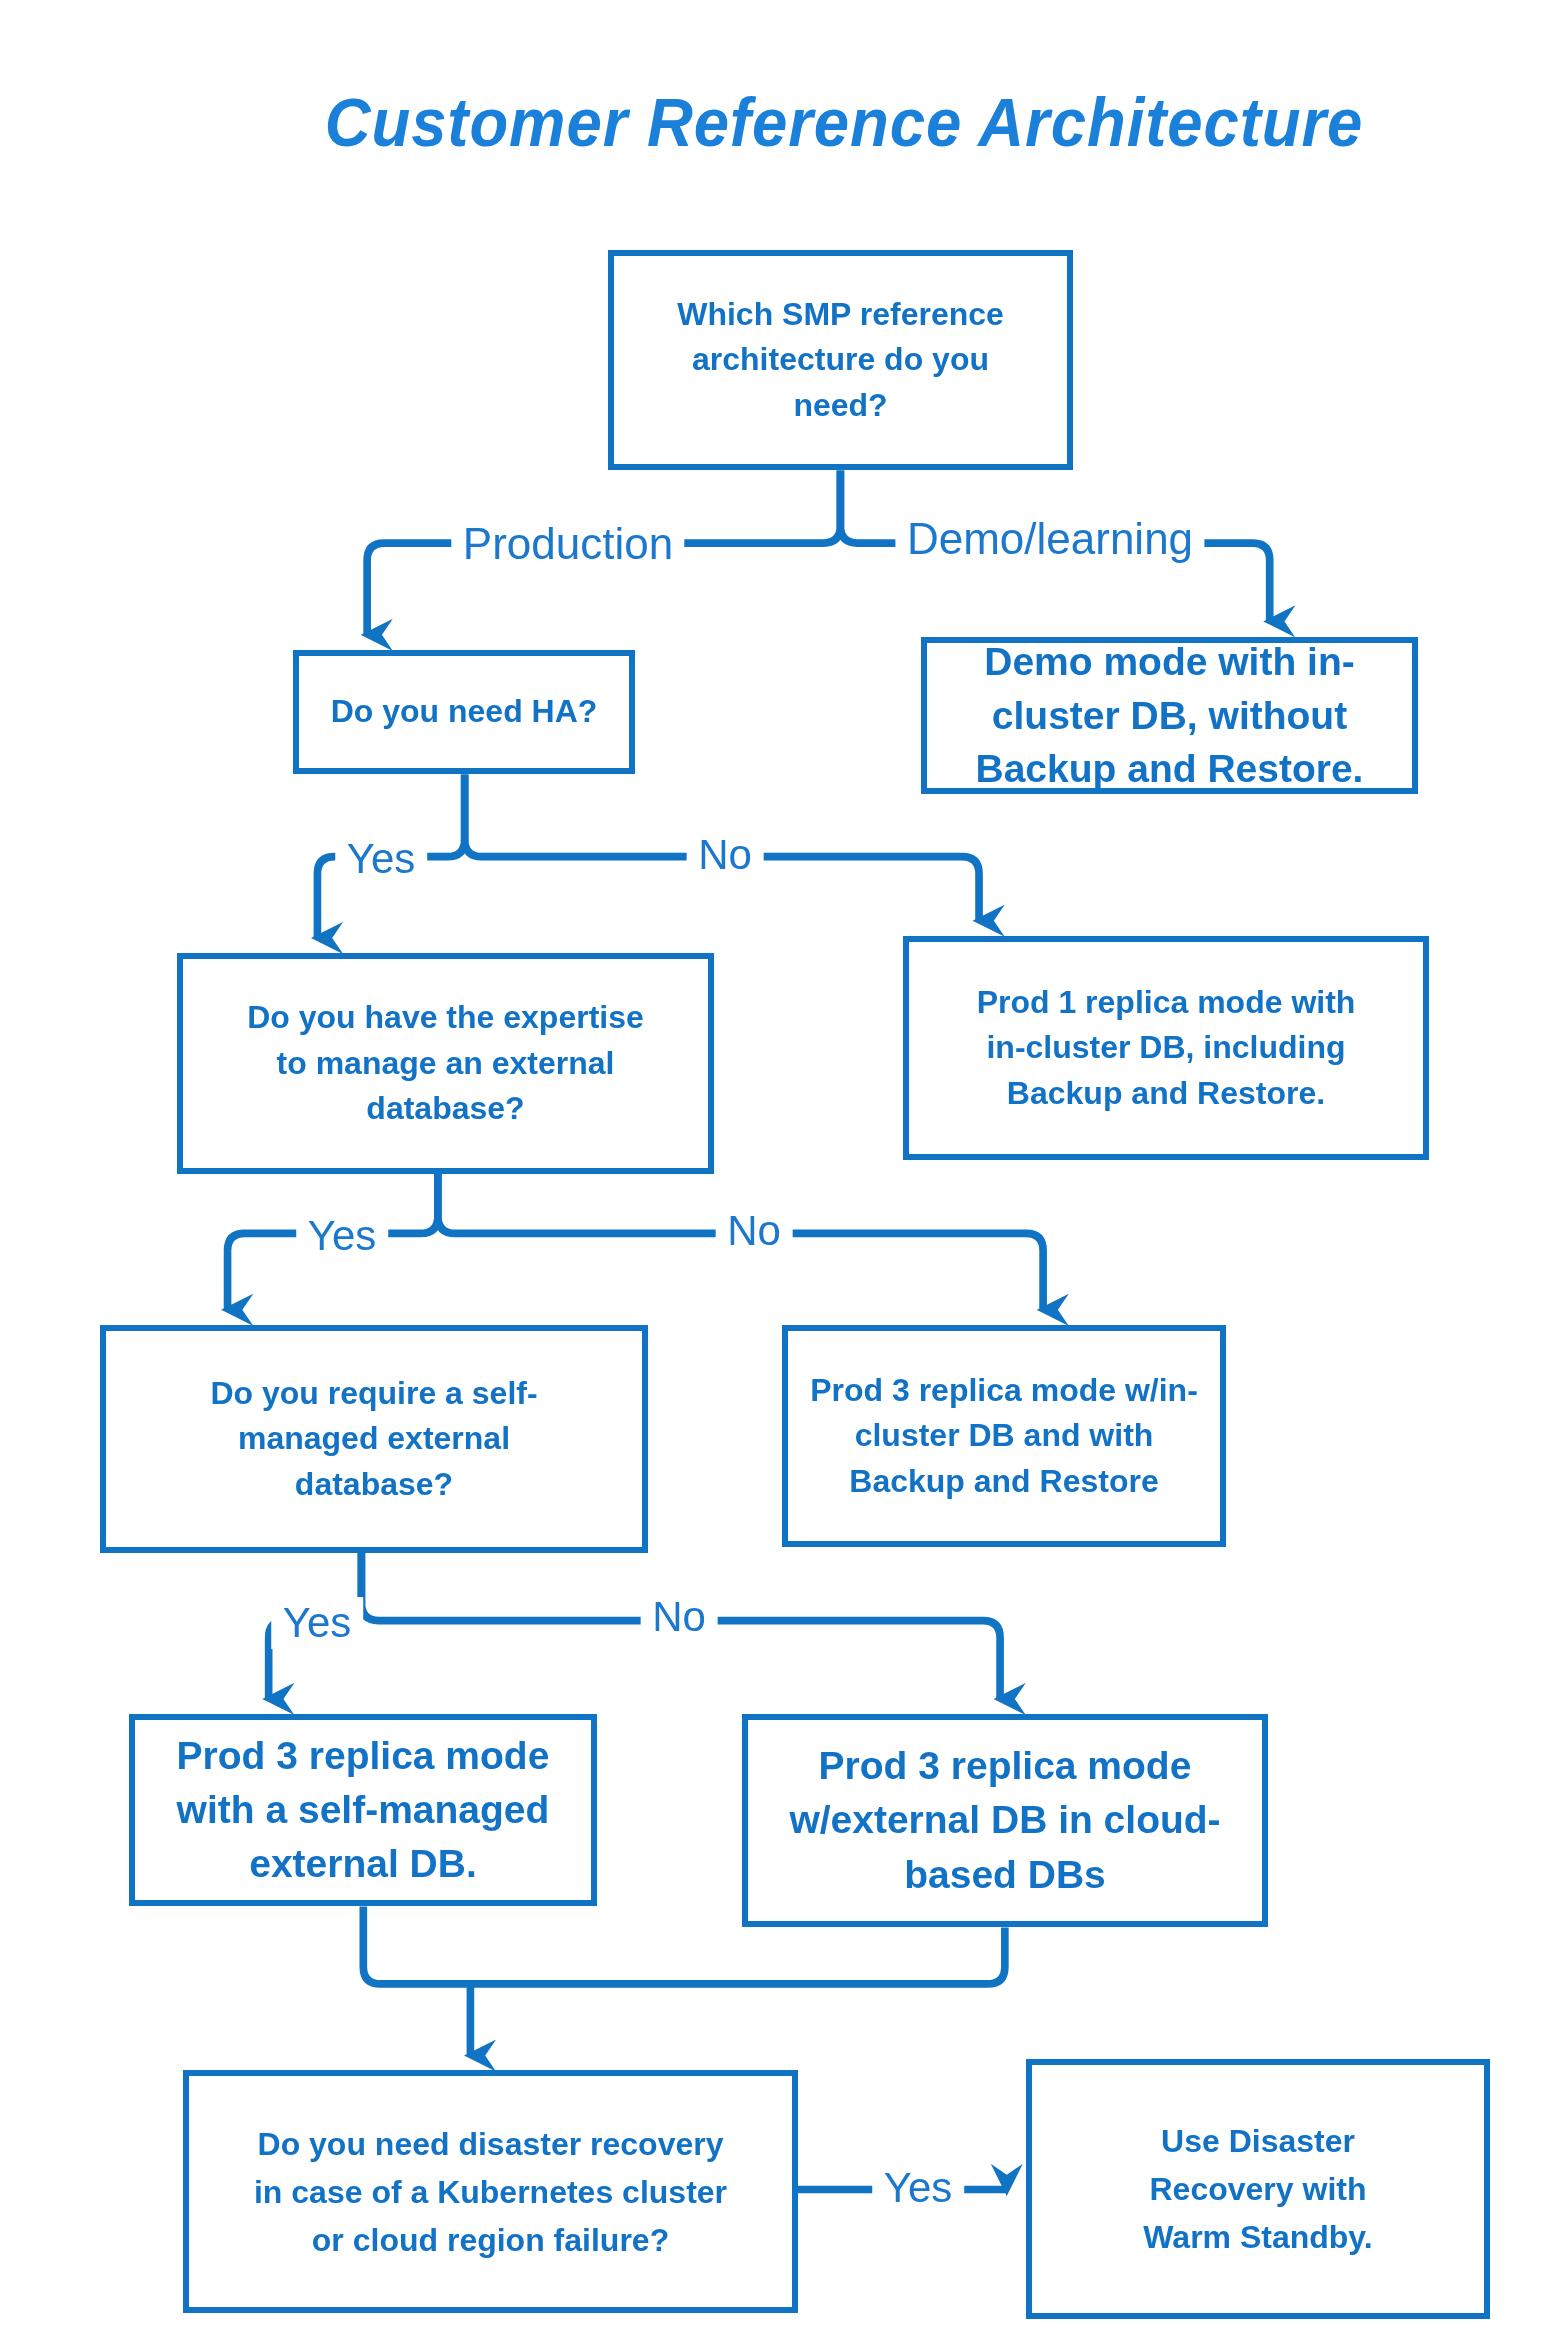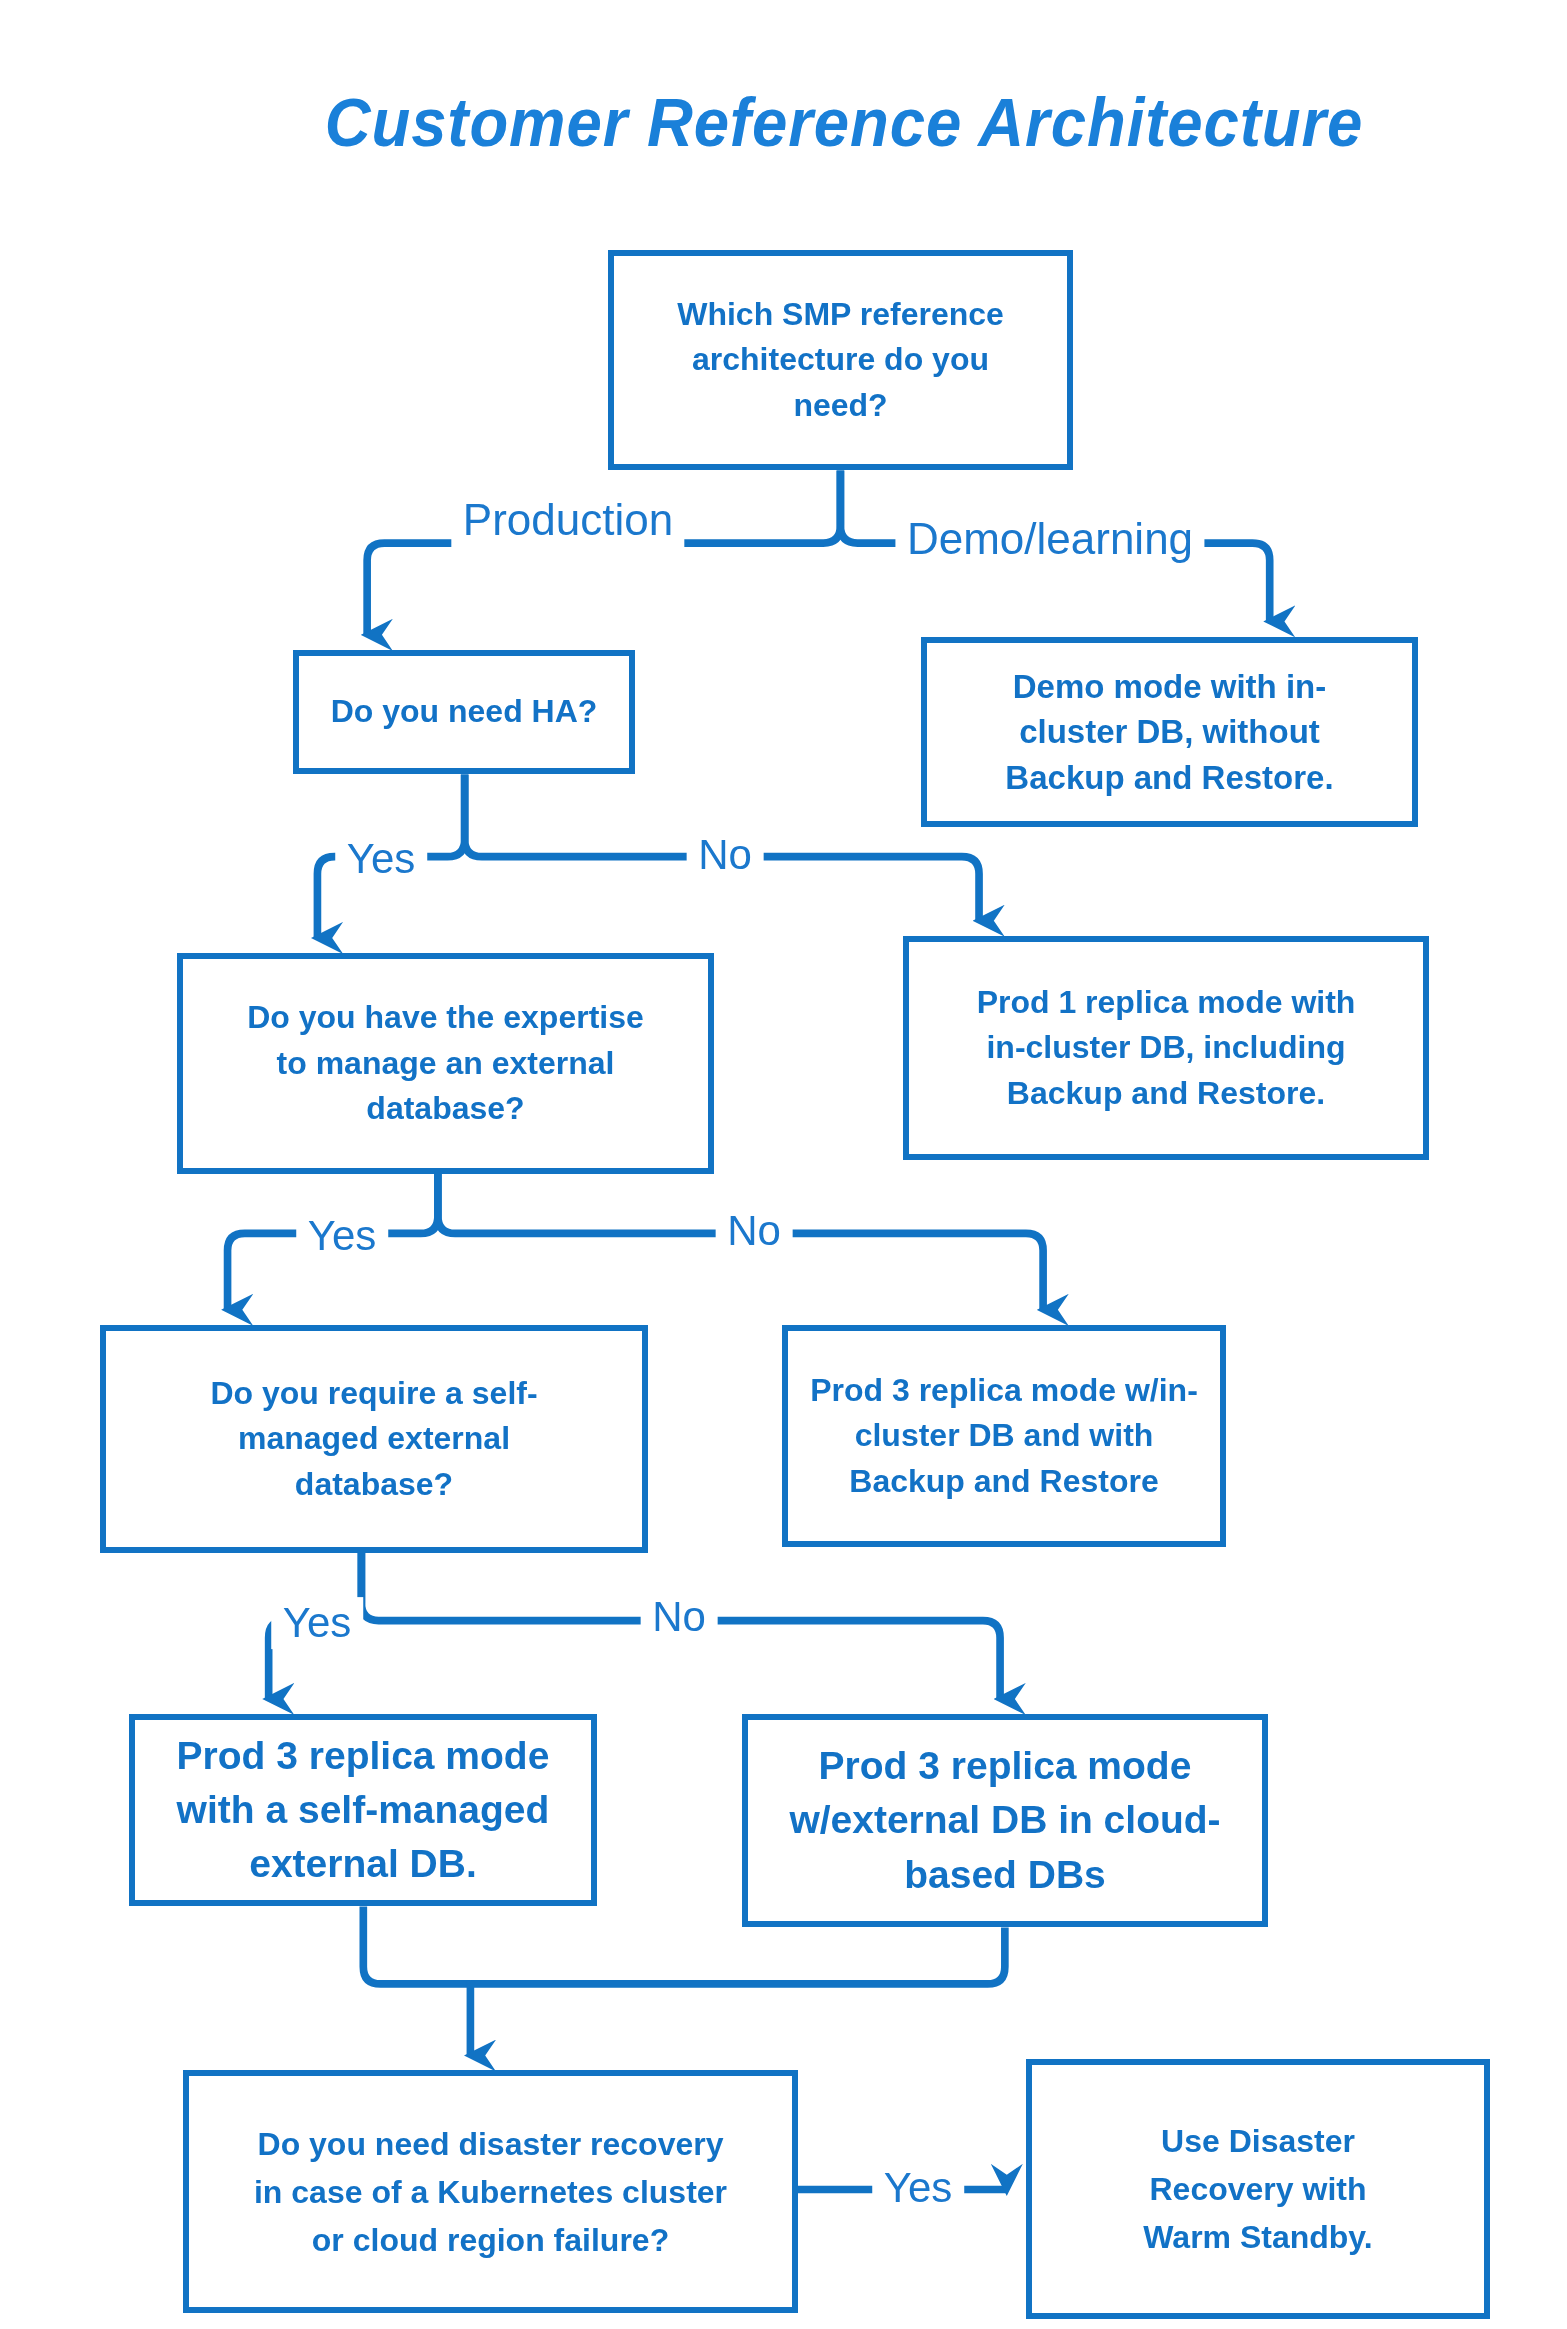--- a/index.html
+++ b/index.html
@@ -80,21 +80,21 @@
   </svg>
 
   <div class="title">Customer Reference Architecture</div>
 
   <div class="box" style="left:608px;top:250px;width:465px;height:220px;">Which SMP reference
 architecture do you
 need?</div>
 
   <div class="box" style="left:293px;top:650px;width:342px;height:124px;">Do you need HA?</div>
 
-  <div class="box" style="left:921px;top:637px;width:497px;height:190px;font-size:33px;line-height:1.38;">Demo mode with in-
+  <div class="box" style="left:921px;top:637px;width:497px;height:157px;font-size:39px;line-height:1.38;">Demo mode with in-
 cluster DB, without
 Backup and Restore.</div>
 
   <div class="box" style="left:169px;top:953px;width:537px;height:221px;margin-left:8px;">Do you have the expertise
 to manage an external
 database?</div>
 
   <div class="box" style="left:903px;top:936px;width:526px;height:224px;">Prod 1 replica mode with
 in-cluster DB, including
 Backup and Restore.</div>
@@ -116,21 +116,21 @@
 based DBs</div>
 
   <div class="box" style="left:167px;top:2070px;width:615px;height:243px;line-height:1.5;margin-left:16px;">Do you need disaster recovery
 in case of a Kubernetes cluster
 or cloud region failure?</div>
 
   <div class="box" style="left:1026px;top:2059px;width:464px;height:260px;line-height:1.5;">Use Disaster
 Recovery with
 Warm Standby.</div>
 
-  <div class="lbl" style="left:568px;top:520px;">Production</div>
+  <div class="lbl" style="left:568px;top:544px;">Production</div>
   <div class="lbl" style="left:1050px;top:539px;">Demo/learning</div>
 
   <div class="lbl small" style="left:381px;top:859px;">Yes</div>
   <div class="lbl small" style="left:725px;top:855px;">No</div>
 
   <div class="lbl small" style="left:342px;top:1236px;">Yes</div>
   <div class="lbl small" style="left:754px;top:1231px;">No</div>
 
   <div class="lbl small" style="left:317px;top:1623px;">Yes</div>
   <div class="lbl small" style="left:679px;top:1617px;">No</div>

